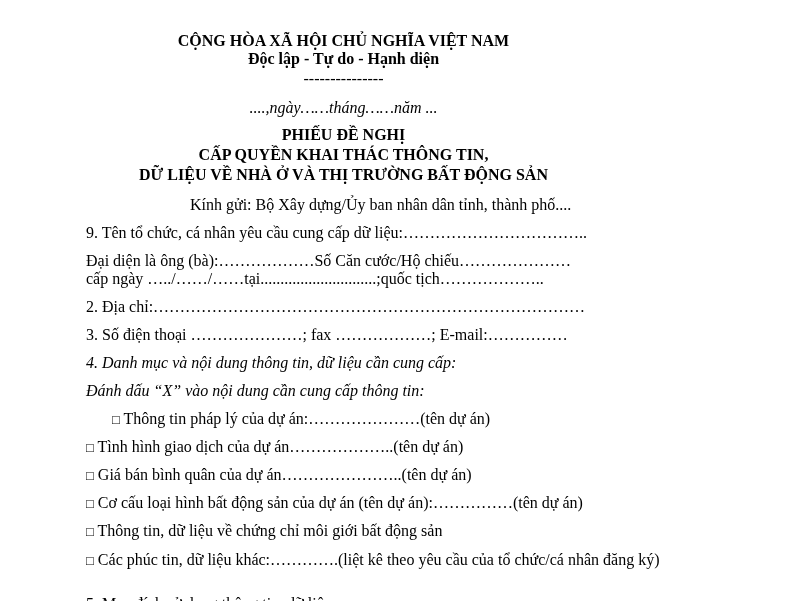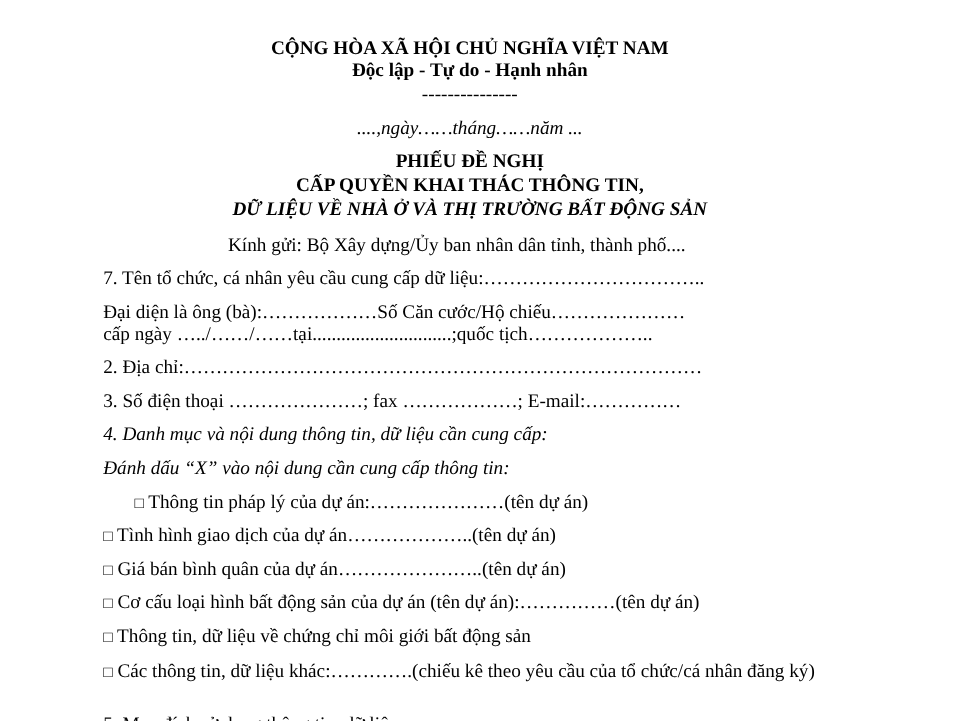--- a/index.html
+++ b/index.html
@@ -1,41 +1,41 @@
 <!DOCTYPE html>
 <html><head>
 <meta charset="utf-8">
 <style>
   html, body { margin:0; padding:0; background:#ffffff; }
   body { width:797px; height:601px; overflow:hidden; position:relative;
          font-family:"Liberation Serif", "DejaVu Serif", serif; color:#000; }
   .ln { position:absolute; white-space:nowrap; font-size:16px; line-height:18px; }
-  .c { left:0; width:687px; text-align:center;padding-left:48px; }
+  .c { left:0; width:687px; text-align:center; }
   .b { font-weight:bold; }
   .i { font-style:italic;text-align:center; }
   .L { left:86px; }
   .wrap { white-space:normal; width:600px; }
 </style>
 </head>
 <body>
 
 <div>
 
   <div class="ln c b" style="top:32px;">CỘNG HÒA XÃ HỘI CHỦ NGHĨA VIỆT NAM</div>
-  <div class="ln c b" style="top:50px;">Độc lập - Tự do - Hạnh nhân</div>
+  <div class="ln c b" style="top:50px;">Độc lập - Tự do - Hạnh diện</div>
   <div class="ln c" style="top:70px;">---------------</div>
   <div class="ln c i" style="top:99px;">....,ngày……tháng……năm ...</div>
 
   <div class="ln c b" style="top:126px;">PHIẾU ĐỀ NGHỊ</div>
   <div class="ln c b" style="top:146px;">CẤP QUYỀN KHAI THÁC THÔNG TIN,</div>
-  <div class="ln c b" style="top:166px;font-style:italic;">DỮ LIỆU VỀ NHÀ Ở VÀ THỊ TRƯỜNG BẤT ĐỘNG SẢN</div>
+  <div class="ln c b" style="top:166px;">DỮ LIỆU VỀ NHÀ Ở VÀ THỊ TRƯỜNG BẤT ĐỘNG SẢN</div>
 
   <div class="ln" style="top:196px; left:190px;">Kính gửi: Bộ Xây dựng/Ủy ban nhân dân tỉnh, thành phố....</div>
 
-  <div class="ln L" style="top:224px;">7. Tên tổ chức, cá nhân yêu cầu cung cấp dữ liệu:……………………………..</div>
+  <div class="ln L" style="top:224px;">9. Tên tổ chức, cá nhân yêu cầu cung cấp dữ liệu:……………………………..</div>
   <div class="ln L" style="top:252px;">Đại diện là ông (bà):………………Số Căn cước/Hộ chiếu…………………</div>
   <div class="ln L" style="top:270px;">cấp ngày …../……/……tại.............................;quốc tịch………………..</div>
   <div class="ln L" style="top:298px;">2. Địa chỉ:………………………………………………………………………</div>
   <div class="ln L" style="top:326px;">3. Số điện thoại …………………; fax ………………; E-mail:……………</div>
   <div class="ln L" style="top:354px;font-style:italic;">4. Danh mục và nội dung thông tin, dữ liệu cần cung cấp:</div>
   <div class="ln L i" style="top:382px;">Đánh dấu “X” vào nội dung cần cung cấp thông tin:</div>
 
   <div class="ln L" style="top:410px;margin-left:26px;">
     <span style="font-size:13px;">□</span>
     <span>Thông tin pháp lý của dự án:…………………(tên dự án)</span>
@@ -51,17 +51,17 @@
   <div class="ln L" style="top:494px;">
     <span style="font-size:13px;">□</span>
     <span>Cơ cấu loại hình bất động sản của dự án (tên dự án):……………(tên dự án)</span>
   </div>
   <div class="ln L" style="top:522px;">
     <span style="font-size:13px;">□</span>
     <span>Thông tin, dữ liệu về chứng chỉ môi giới bất động sản</span>
   </div>
   <div class="ln L wrap" style="top:550px; line-height:20px;">
     <span style="font-size:13px;">□</span>
-    <span>Các thông tin, dữ liệu khác:………….(chiếu kê theo yêu cầu của tổ chức/cá nhân đăng ký)</span>
+    <span>Các phúc tin, dữ liệu khác:………….(liệt kê theo yêu cầu của tổ chức/cá nhân đăng ký)</span>
   </div>
 
   <div class="ln L" style="top:595px;">5. Mục đích sử dụng thông tin, dữ liệu:</div>
 </div>
 
 </body></html>

